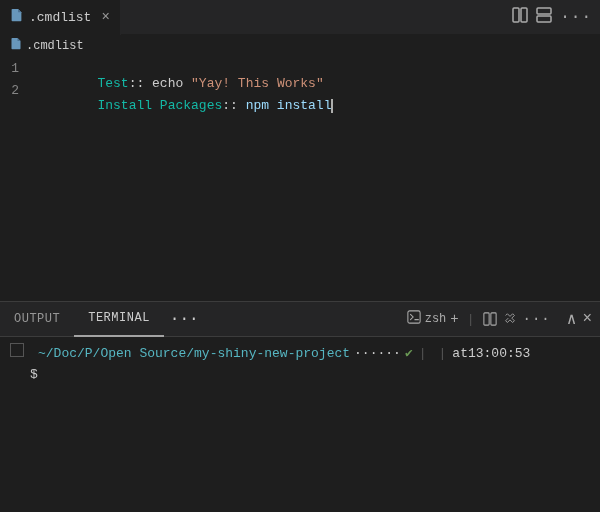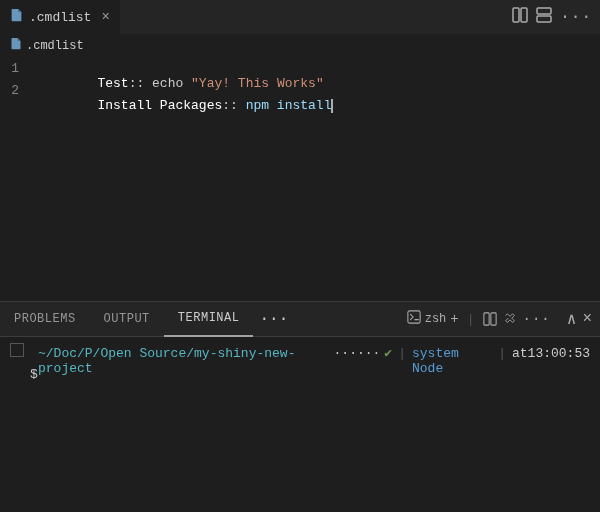--- a/index.html
+++ b/index.html
@@ -115,21 +115,21 @@
       font-size: 13px;
     }
 
     .line-content {
       color: #cccccc;
       font-size: 13px;
       white-space: pre;
     }
 
     
-    .kw { color: #ffffff; }
+    .kw { color: #14b8a6; }
     .string { color: #ce9178; }
     .op { color: #cccccc; }
     .pkg { color: #9cdcfe; margin-top: 10px; }
 
     
     .cursor {
       display: inline-block;
       width: 2px;
       height: 14px;
       background-color: #aeafad;
@@ -340,23 +340,20 @@
 
   </div>
 </div>
 
 <div class="panel-divider"></div>
 
 <div class="panel">
 
   <div class="panel-tabs">
 
-    <div class="panel-tab">
-      <span>PROBLEMS</span>
-    </div>
     <div class="panel-tab">
       <span>OUTPUT</span>
     </div>
     <div class="panel-tab active">
       <span>TERMINAL</span>
     </div>
     <span class="panel-tab-dots">···</span>
 
     <div class="panel-actions">
       <div class="panel-action">
@@ -389,21 +386,20 @@
     </div>
   </div>
 
   <div class="terminal-content">
     <div class="terminal-line">
       <span class="term-checkbox"></span>
       <span class="term-path">~/Doc/P/Open Source/my-shiny-new-project</span>
       <span class="term-dots">······</span>
       <span class="term-check">✔</span>
       <span class="term-sep">|</span>
-      <span class="term-node">system Node</span>
       <span class="term-sep">|</span>
       <span class="term-at">at</span>
       <span class="term-time">13:00:53</span>
     </div>
     <div class="terminal-line">
       <span style="margin-right:6px; display:inline-block; width:14px;"></span>
       <span class="term-prompt">$</span>
     </div>
   </div>
 

